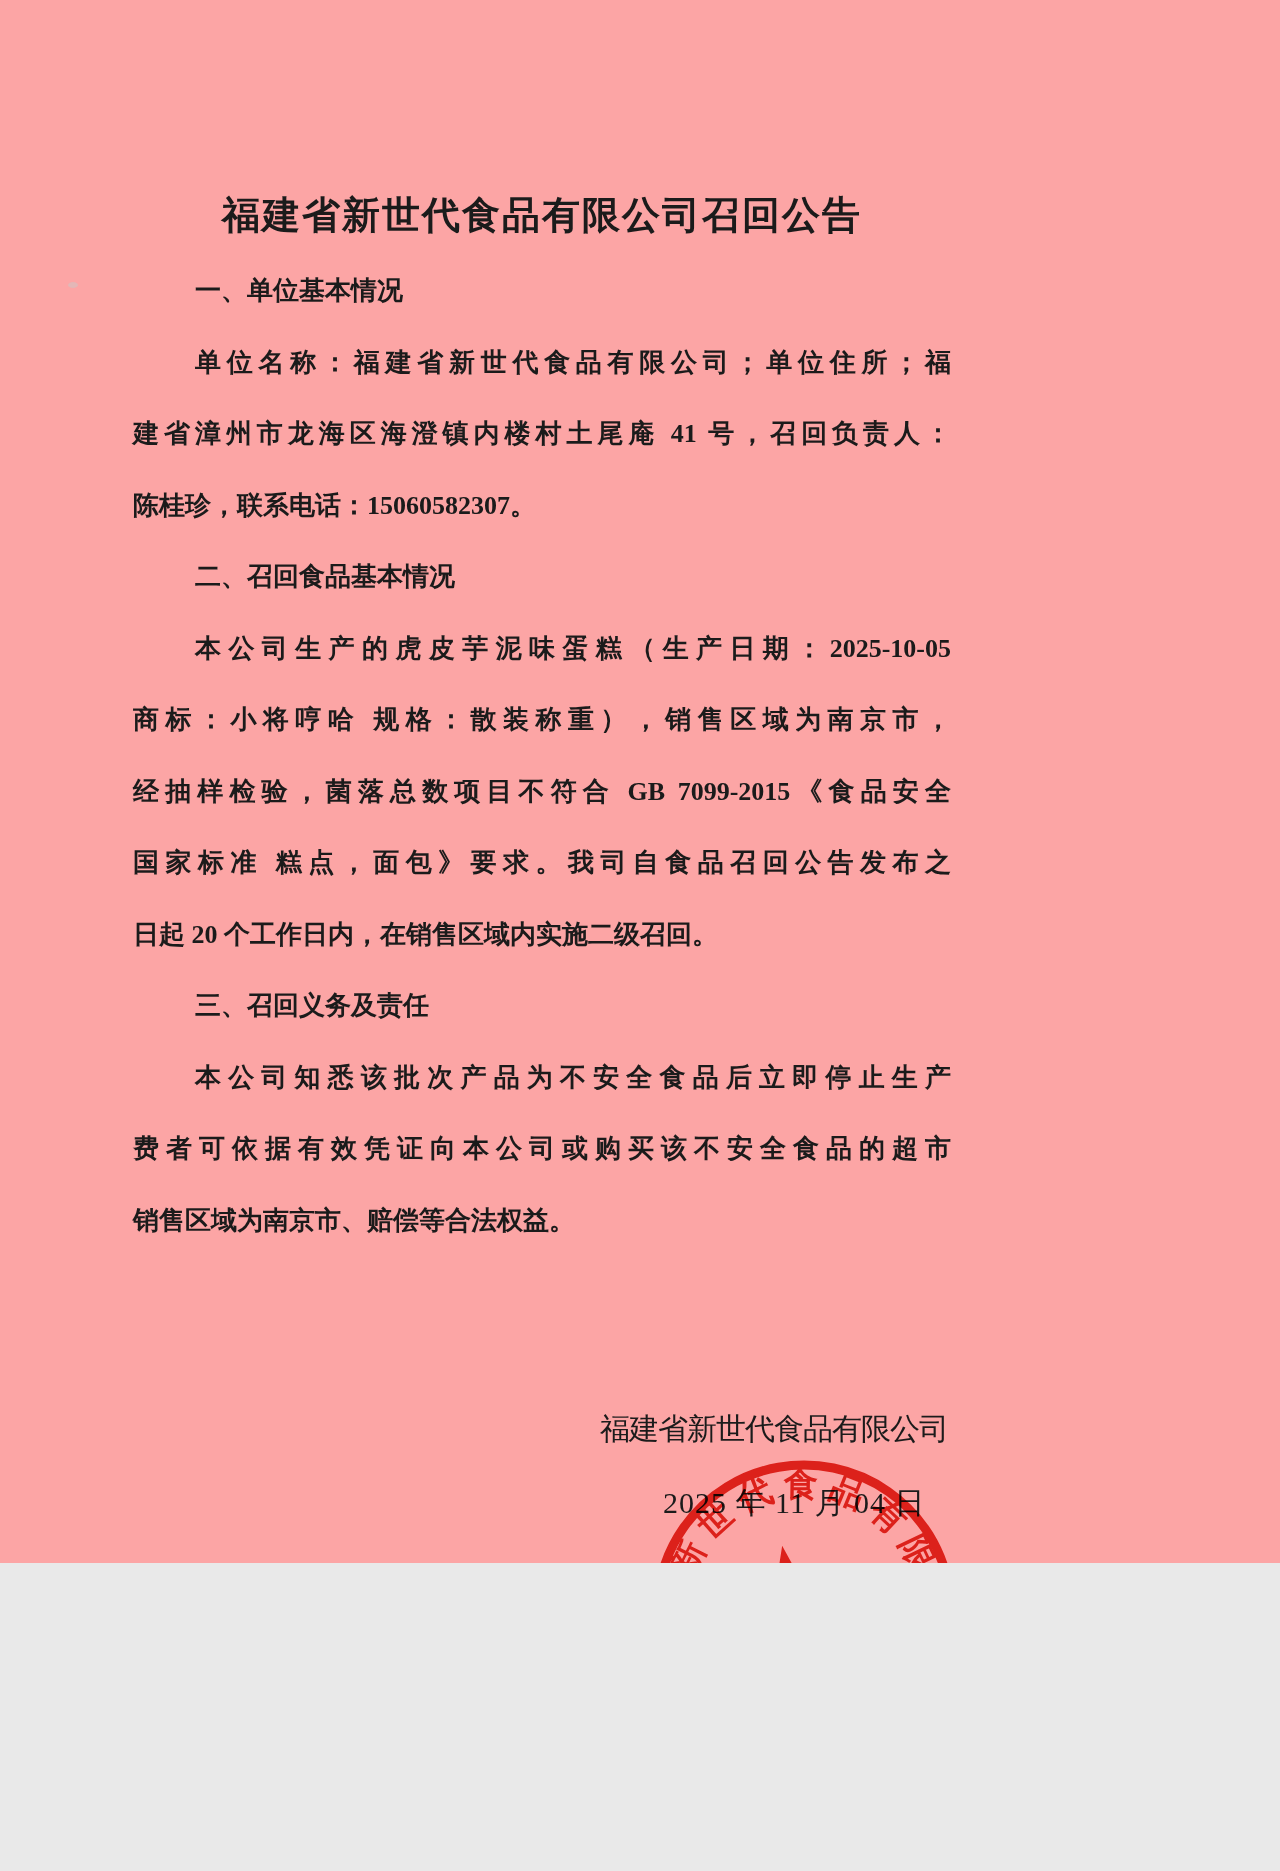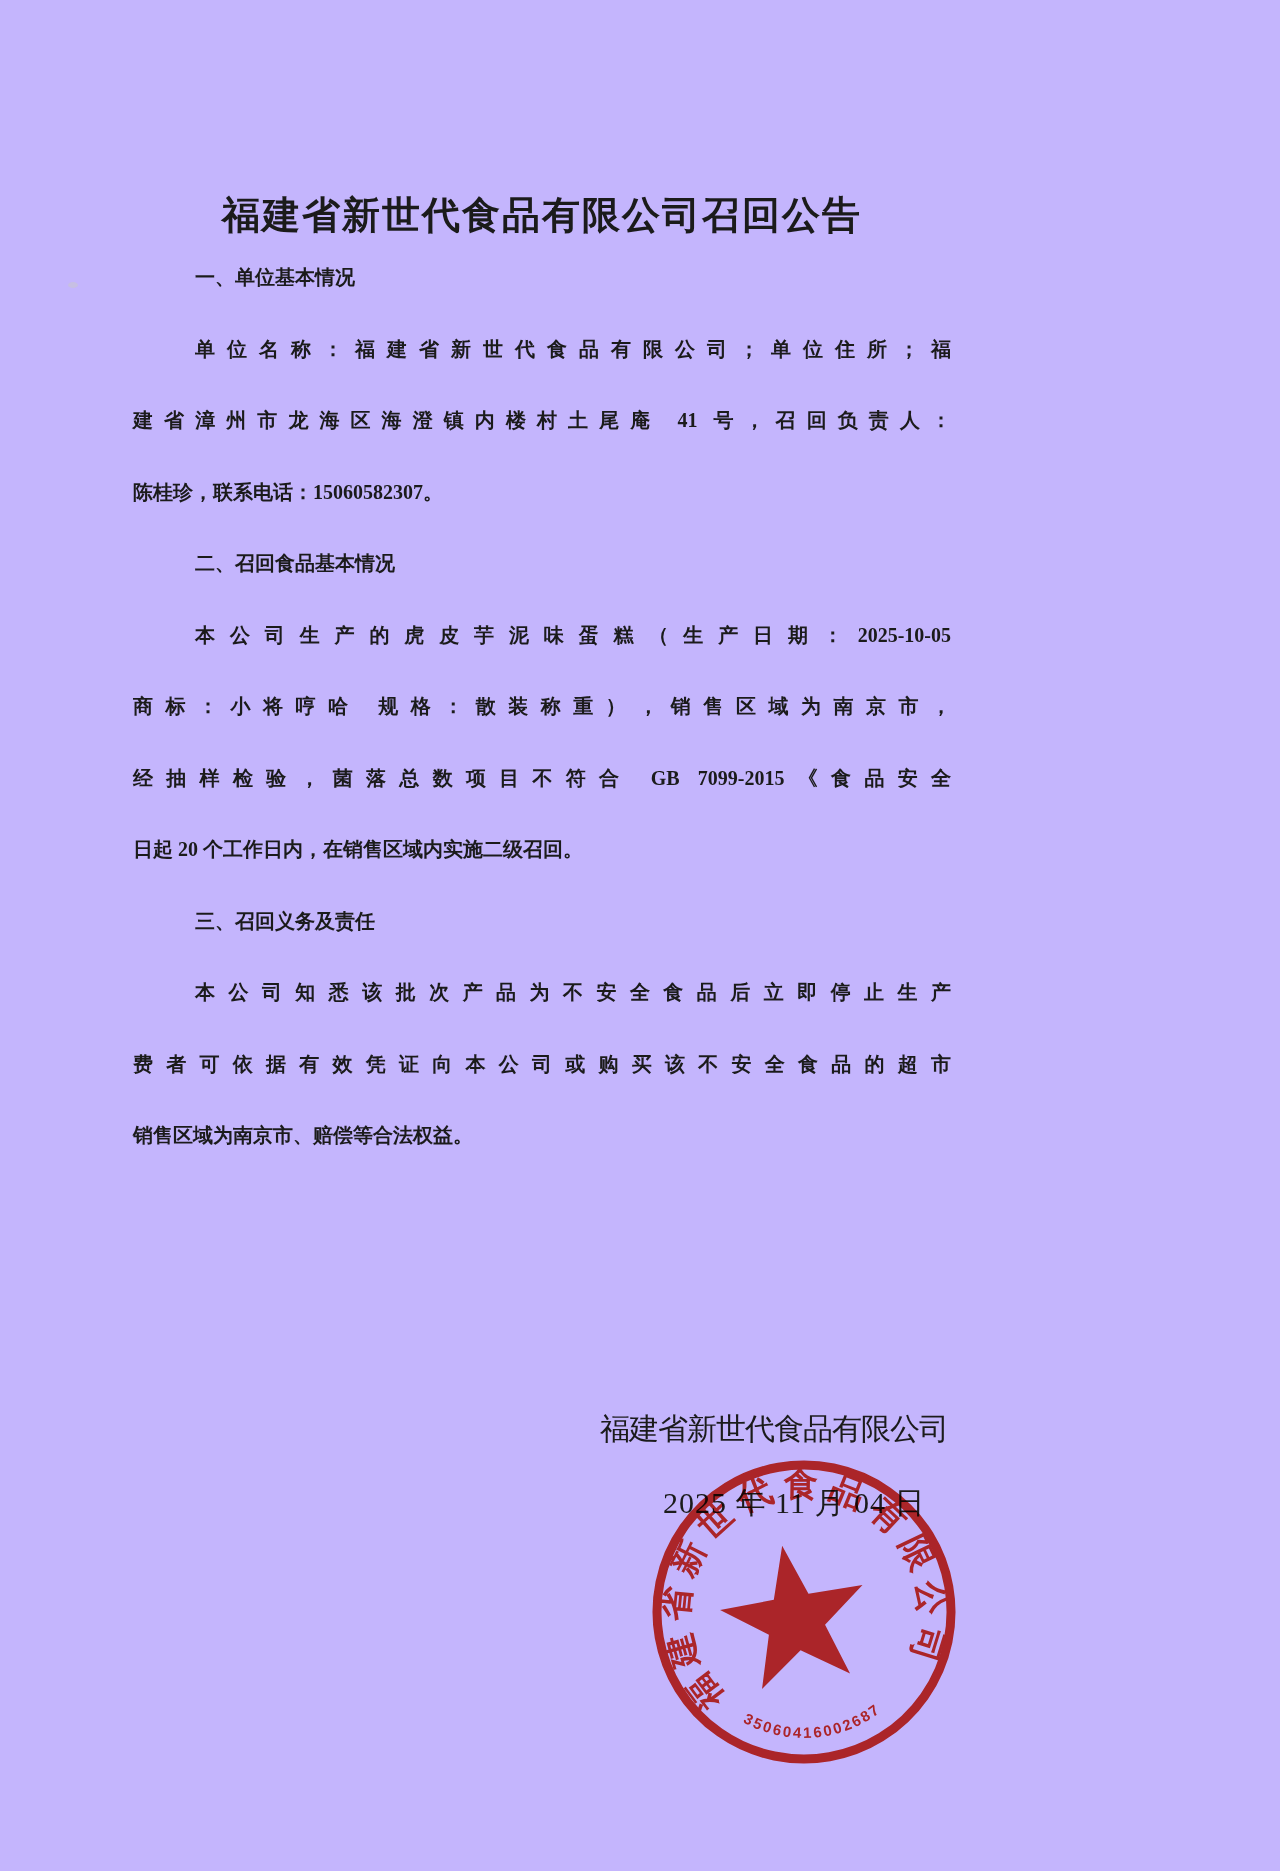--- a/index.html
+++ b/index.html
@@ -1,36 +1,36 @@
 <!DOCTYPE html>
 <html><head>
 <meta charset="utf-8">
 <style>
   html,body{margin:0;padding:0;background:#e9e9e9;}
   .page{
     position:relative;
-    width:1280px;height:1871px;
+    width:1280px;height:1563px;
     margin:0 auto;
-    background:#c4b5fd;
+    background:#fca5a5;
     overflow:hidden;
     font-family:"Liberation Serif", serif;
     color:#1b1b1b;
   }
   .doc-title{
     position:absolute;
     left:133px;top:192px;width:818px;
     font-size:38px;line-height:46px;
     font-weight:bold;letter-spacing:2px;
     text-align:center;
     white-space:nowrap;
   }
   .body-flow{
     position:absolute;
-    left:133px;top:242px;width:818px;
-    font-size:20px;line-height:71.5px;
+    left:133px;top:255px;width:818px;
+    font-size:26px;line-height:71.5px;
   }
   .heading{
     text-indent:62px;
     font-weight:600;
     text-align:left;
     white-space:nowrap;
   }
   .line{
     text-align:justify;
     text-align-last:justify;
@@ -97,20 +97,21 @@
   <div class="body-flow">
     <div class="heading">一、单位基本情况</div>
     <div class="line first">单位名称：福建省新世代食品有限公司；单位住所；福</div>
     <div class="line">建省漳州市龙海区海澄镇内楼村土尾庵 41 号，召回负责人：</div>
     <div class="line last">陈桂珍，联系电话：15060582307。</div>
 
     <div class="heading">二、召回食品基本情况</div>
     <div class="line first">本公司生产的虎皮芋泥味蛋糕（生产日期：2025-10-05</div>
     <div class="line">商标：小将哼哈 规格：散装称重），销售区域为南京市，</div>
     <div class="line">经抽样检验，菌落总数项目不符合 GB 7099-2015《食品安全</div>
+    <div class="line">国家标准 糕点，面包》要求。我司自食品召回公告发布之</div>
     <div class="line last">日起 20 个工作日内，在销售区域内实施二级召回。</div>
 
     <div class="heading">三、召回义务及责任</div>
     <div class="line first">本公司知悉该批次产品为不安全食品后立即停止生产</div>
     <div class="line">费者可依据有效凭证向本公司或购买该不安全食品的超市</div>
     <div class="line last">销售区域为南京市、赔偿等合法权益。</div>
   </div>
 
   <div class="sig-company">福建省新世代食品有限公司</div>
   <div class="sig-date">2025 年 11 月 04 日</div>

